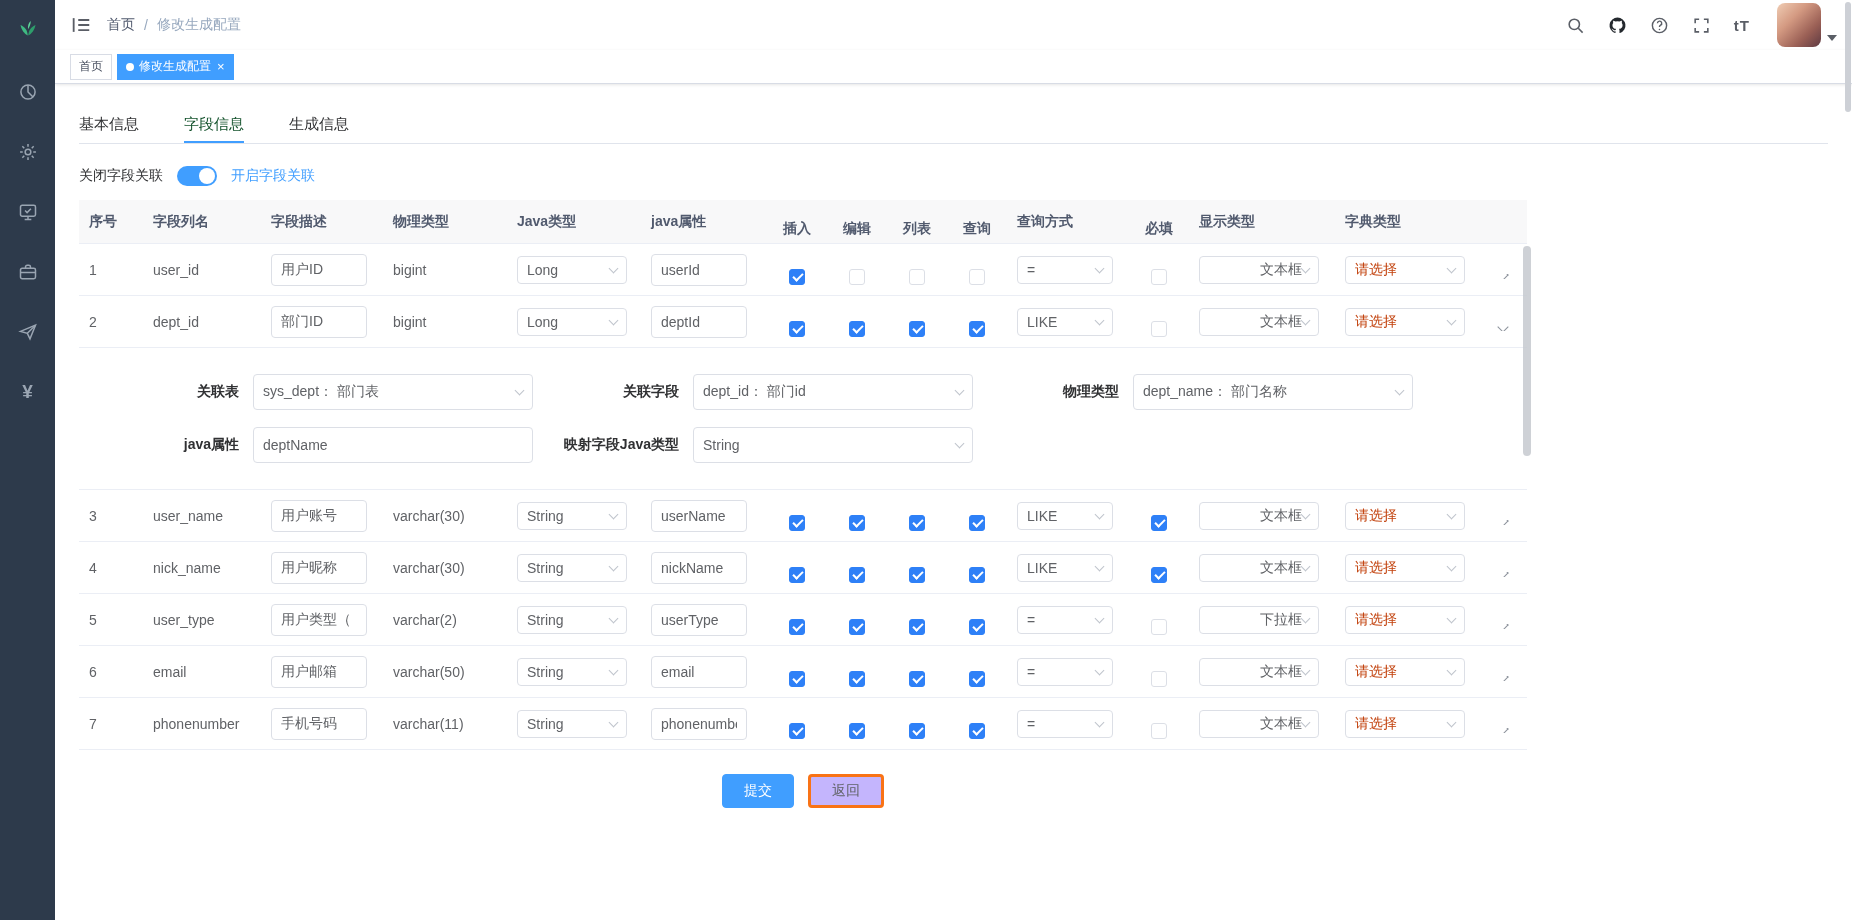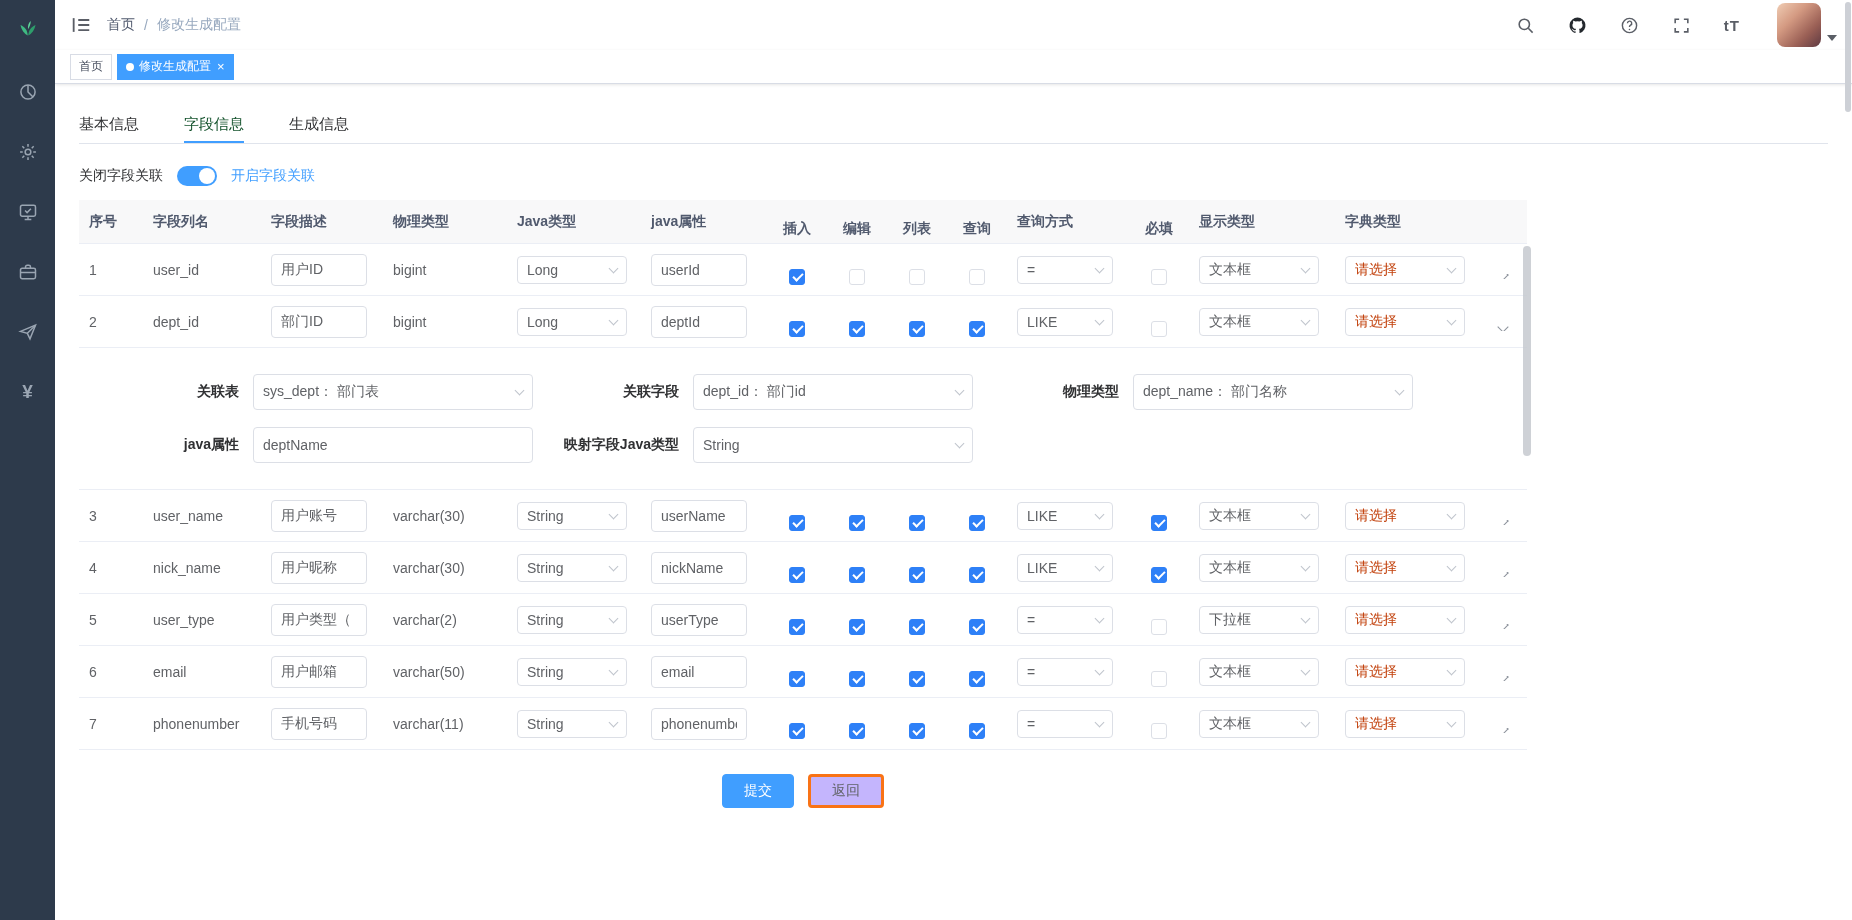--- a/index.html
+++ b/index.html
@@ -17,21 +17,21 @@
   .side-icon svg { width:20px; height:20px; }
   .yen { color:#9aa5b2; font-size:19px; font-weight:bold; }
 
   
   .main { margin-left:55px; width:1797px; display:flex; flex-direction:column; }
   .navbar { height:50px; display:flex; align-items:center; padding:0 15px; background:#fff; }
   .hamburger { margin-right:15px; cursor:pointer; display:flex; }
   .breadcrumb { font-size:14px; display:flex; align-items:center; gap:9px; }
   .bc-home { color:#515a6e; }
   .bc-sep, .bc-cur { color:#97a8be; }
-  .navbar-right { margin-left:auto; display:flex; align-items:center; gap:33px; }
+  .navbar-right { margin-left:auto; display:flex; align-items:center; gap:23px; }
   .nav-tool { cursor:pointer; display:flex; align-items:center; color:#5a5e66; }
   .nav-tool svg { width:19px; height:19px; }
   .font-tool { font-size:15px; color:#5a5e66; font-weight:bold; letter-spacing:1px; }
   .avatar-wrap { display:flex; align-items:flex-end; gap:6px; cursor:pointer; margin-left:4px; }
   .avatar { width:44px; height:44px; border-radius:8px;
             background:linear-gradient(135deg,#f0cdb4 0%,#d49a82 35%,#9a5f55 70%,#5e3a42 100%); }
   .caret-down { width:0; height:0; border-left:5px solid transparent; border-right:5px solid transparent;
                 border-top:6px solid #5a5e66; margin-bottom:6px; }
 
   
@@ -70,21 +70,21 @@
   .center { display:flex; justify-content:center; padding-left:0;margin-top:14px; }
 
   .input { height:32px; width:96px; border:1px solid #dcdfe6; border-radius:4px; padding:0 9px;
            font-size:14px; color:#606266; background:#fff; outline:none;
            font-family:"Liberation Sans","DejaVu Sans",sans-serif; }
   .selectbox { height:28px; border:1px solid #dcdfe6; border-radius:4px; background:#fff;
                display:flex; align-items:center; justify-content:space-between;
                padding:0 9px; cursor:pointer; }
   .sel-text { font-size:14px; color:#606266; overflow:hidden; white-space:nowrap; }
   .is-placeholder { color:#c2410c; }
-  .w-jtype{width:110px;} .w-qtype{width:96px;} .w-dtype{width:120px;} .w-dict{width:120px;}
+  .w-jtype{width:110px;} .w-qtype{width:96px;} .w-dtype{width:120px;justify-content:flex-end;} .w-dict{width:120px;}
 
   .chev { display:inline-block; width:7px; height:7px; border-right:1.4px solid #bfc4cc;
           border-bottom:1.4px solid #bfc4cc; transform:rotate(45deg); margin-top:-3px; flex-shrink:0; }
   .expand-chev { width:8px; height:8px; border-color:#8d939c; cursor:pointer; }
   .expand-chev.right { transform:rotate(-45deg); }
   .expand-chev.down { transform:rotate(45deg); }
 
   .checkbox { width:16px; height:16px; border:1px solid #dcdfe6; border-radius:3px;
               background:#fff; display:inline-block; position:relative; cursor:pointer; }
   .checkbox.checked { background:#2e80f7; border-color:#2e80f7; }

